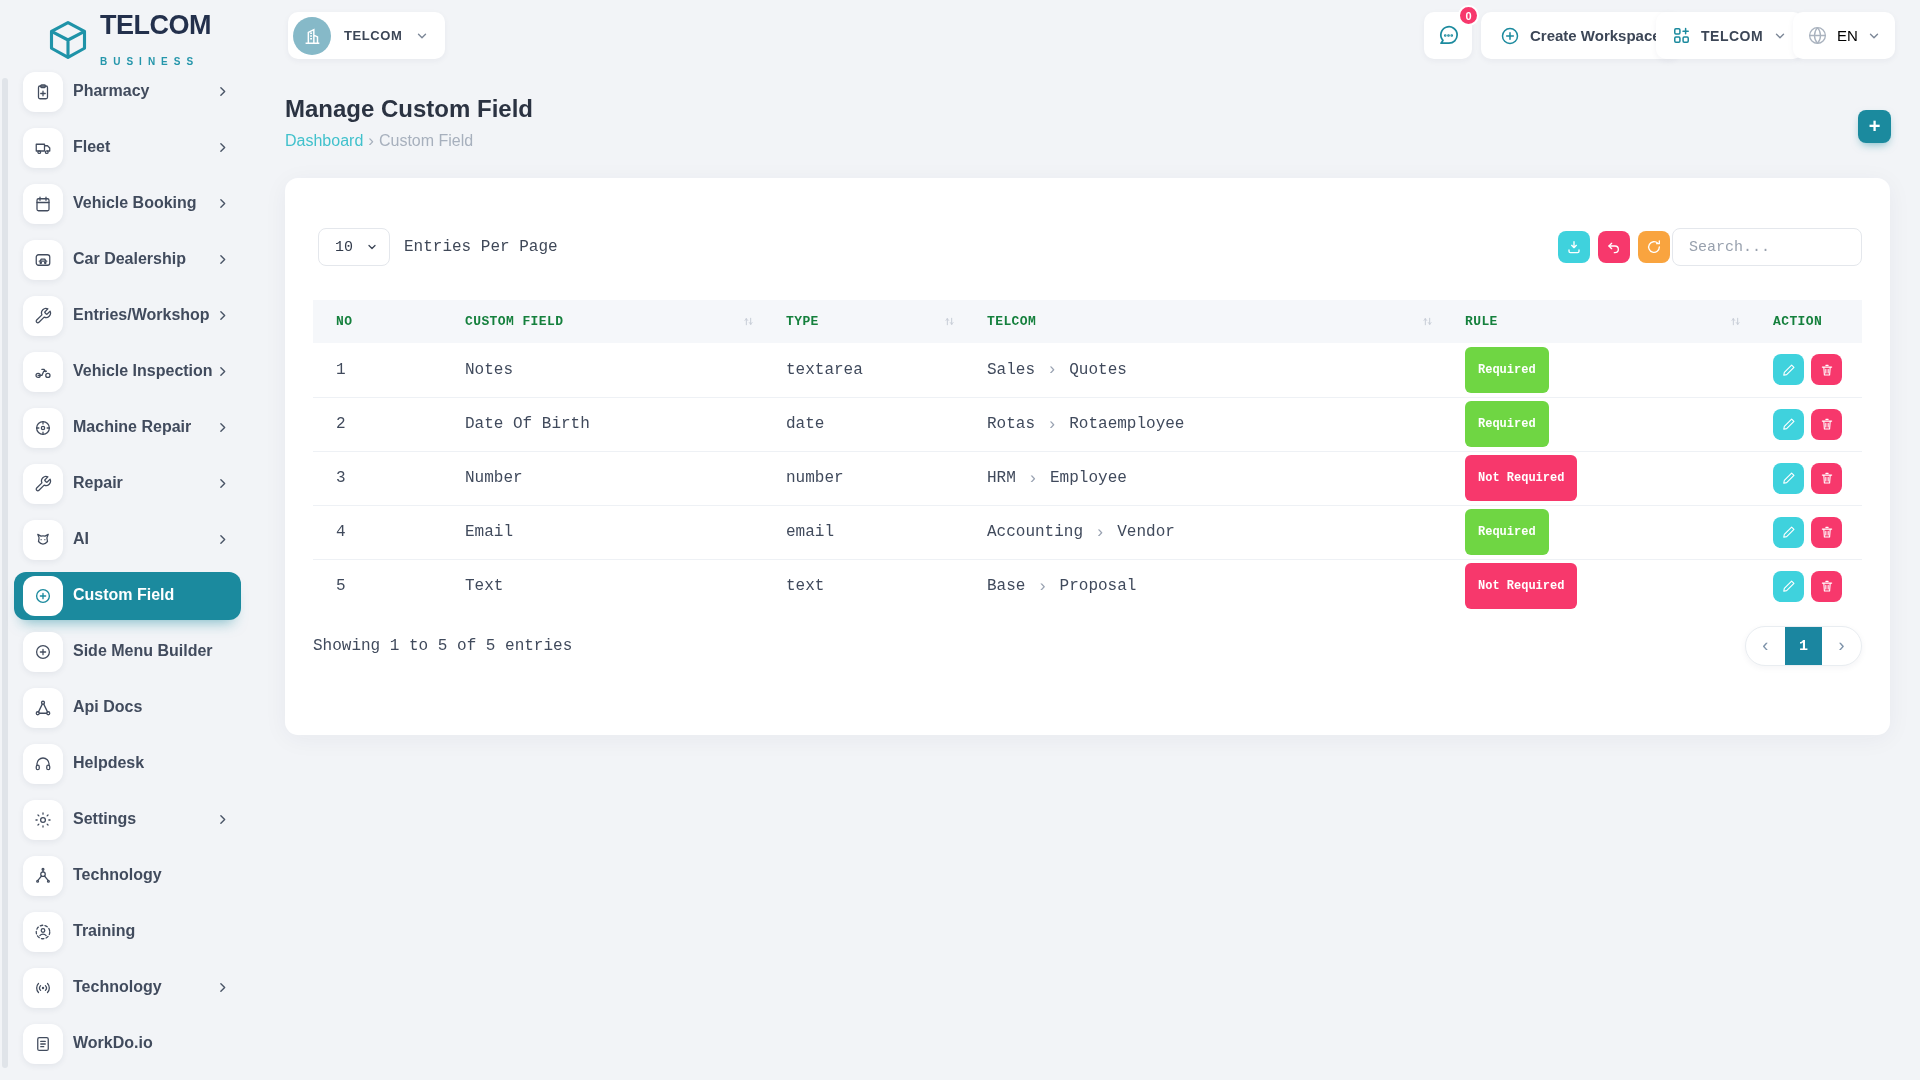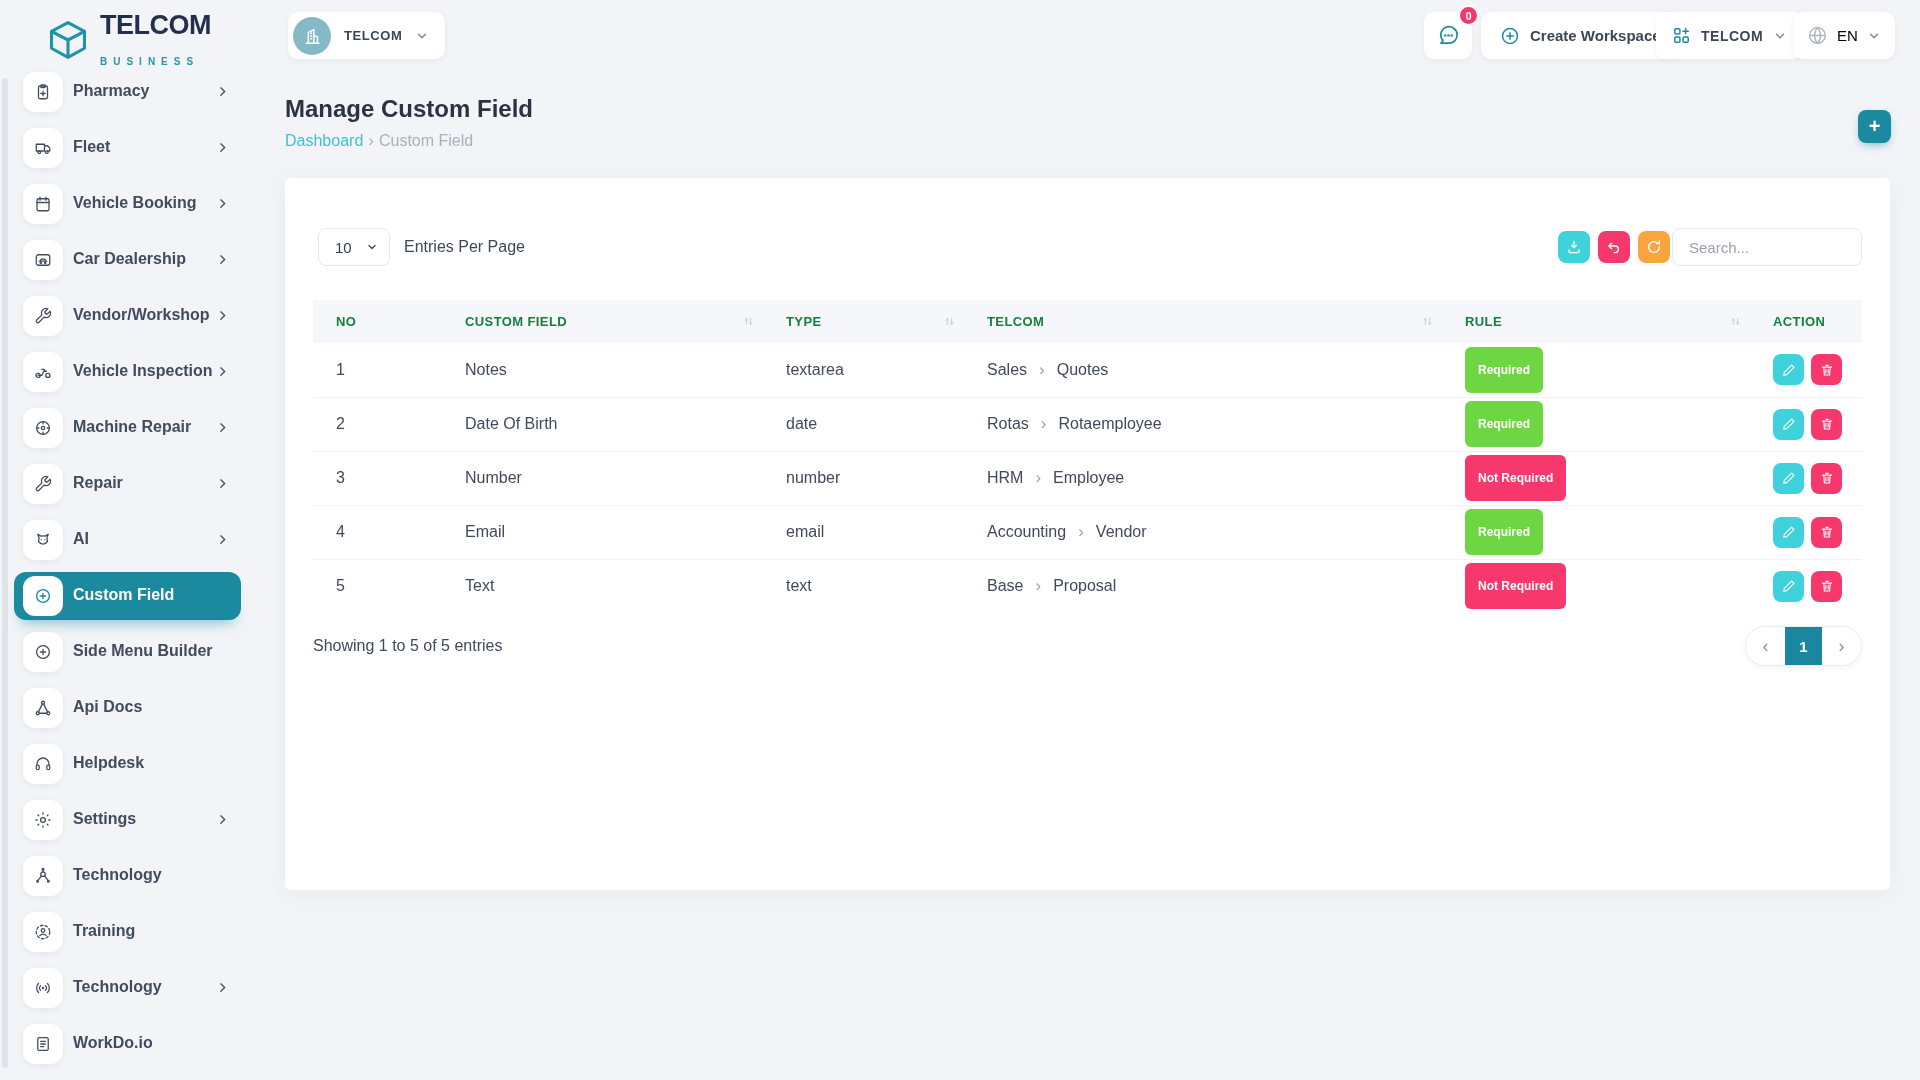--- a/index.html
+++ b/index.html
@@ -57,22 +57,22 @@
   .page-title { position:absolute; left:285px; top:95px; font-size:24px; font-weight:600; color:#2b3342; }
   .breadcrumb { position:absolute; left:285px; top:131px; display:flex; align-items:center; gap:5px; font-size:16px; }
   .bc-link { color:#41c1cc; cursor:pointer; }
   .bc-sep { color:#a7b0bd; font-size:17px; }
   .bc-current { color:#a7b0bd; }
   .add-btn { position:absolute; left:1858px; top:110px; width:33px; height:33px; background:#1b8a9e;
     border:none; border-radius:8px; color:#fff; font-size:20px; font-weight:600; cursor:pointer;
     display:flex; align-items:center; justify-content:center; box-shadow:0 4px 10px -3px rgba(27,138,158,.6); }
 
   
-  .card { position:absolute; left:285px; top:178px; width:1605px; height:712px; background:#fff;
-    border-radius:6px; box-shadow:0 4px 24px rgba(30,45,70,.05); }
+  .card { position:absolute; left:285px; top:178px; width:1605px; height:557px; background:#fff;
+    border-radius:13px; box-shadow:0 4px 24px rgba(30,45,70,.05);font-family:Liberation Mono, monospace; }
   .controls { position:absolute; left:28px; right:28px; top:50px; height:38px; display:flex; align-items:center; }
   .entries-select { width:72px; height:38px; border:1px solid #e4e7ec; border-radius:8px; background:#fff;
     display:flex; align-items:center; justify-content:space-between; padding:0 11px 0 16px;
     font-size:15px; color:#333c4c; cursor:pointer; margin-left:5px; }
   .entries-label { margin-left:14px; font-size:16px; font-weight:500; color:#3f4858; }
   .ctl-spacer { flex:1; }
   .icon-btn { width:32px; height:32px; border:none; border-radius:8px; color:#fff; cursor:pointer;
     display:flex; align-items:center; justify-content:center; margin-left:8px; }
   .btn-cyan { background:#3fd2dd; }
   .btn-pink { background:#f7386c; }
@@ -238,21 +238,21 @@
         <path d="M9 5l7 7-7 7"></path>
       </svg>
   </div>
 
   <div class="side-item" style="top:230px">
     <span class="icon-box">
         <svg width="18" height="18" viewBox="0 0 24 24" fill="none" stroke="currentColor" stroke-width="1.7" stroke-linecap="round" stroke-linejoin="round">
           <path d="M14.7 6.3a1 1 0 0 0 0 1.4l1.6 1.6a1 1 0 0 0 1.4 0l3.77-3.77a6 6 0 0 1-7.94 7.94l-6.91 6.91a2.12 2.12 0 0 1-3-3l6.91-6.91a6 6 0 0 1 7.94-7.94l-3.76 3.76z"></path>
         </svg>
       </span>
-    <span class="side-label">Vendor/Workshop</span>
+    <span class="side-label">Entries/Workshop</span>
     <svg class="side-chev" width="13" height="13" viewBox="0 0 24 24" fill="none" stroke="currentColor" stroke-width="2.6" stroke-linecap="round" stroke-linejoin="round">
         <path d="M9 5l7 7-7 7"></path>
       </svg>
   </div>
 
   <div class="side-item" style="top:286px">
     <span class="icon-box">
         <svg width="18" height="18" viewBox="0 0 24 24" fill="none" stroke="currentColor" stroke-width="1.7" stroke-linecap="round" stroke-linejoin="round">
           <circle cx="5.5" cy="16.5" r="2.8"></circle>
           <circle cx="18.5" cy="16.5" r="2.8"></circle>

